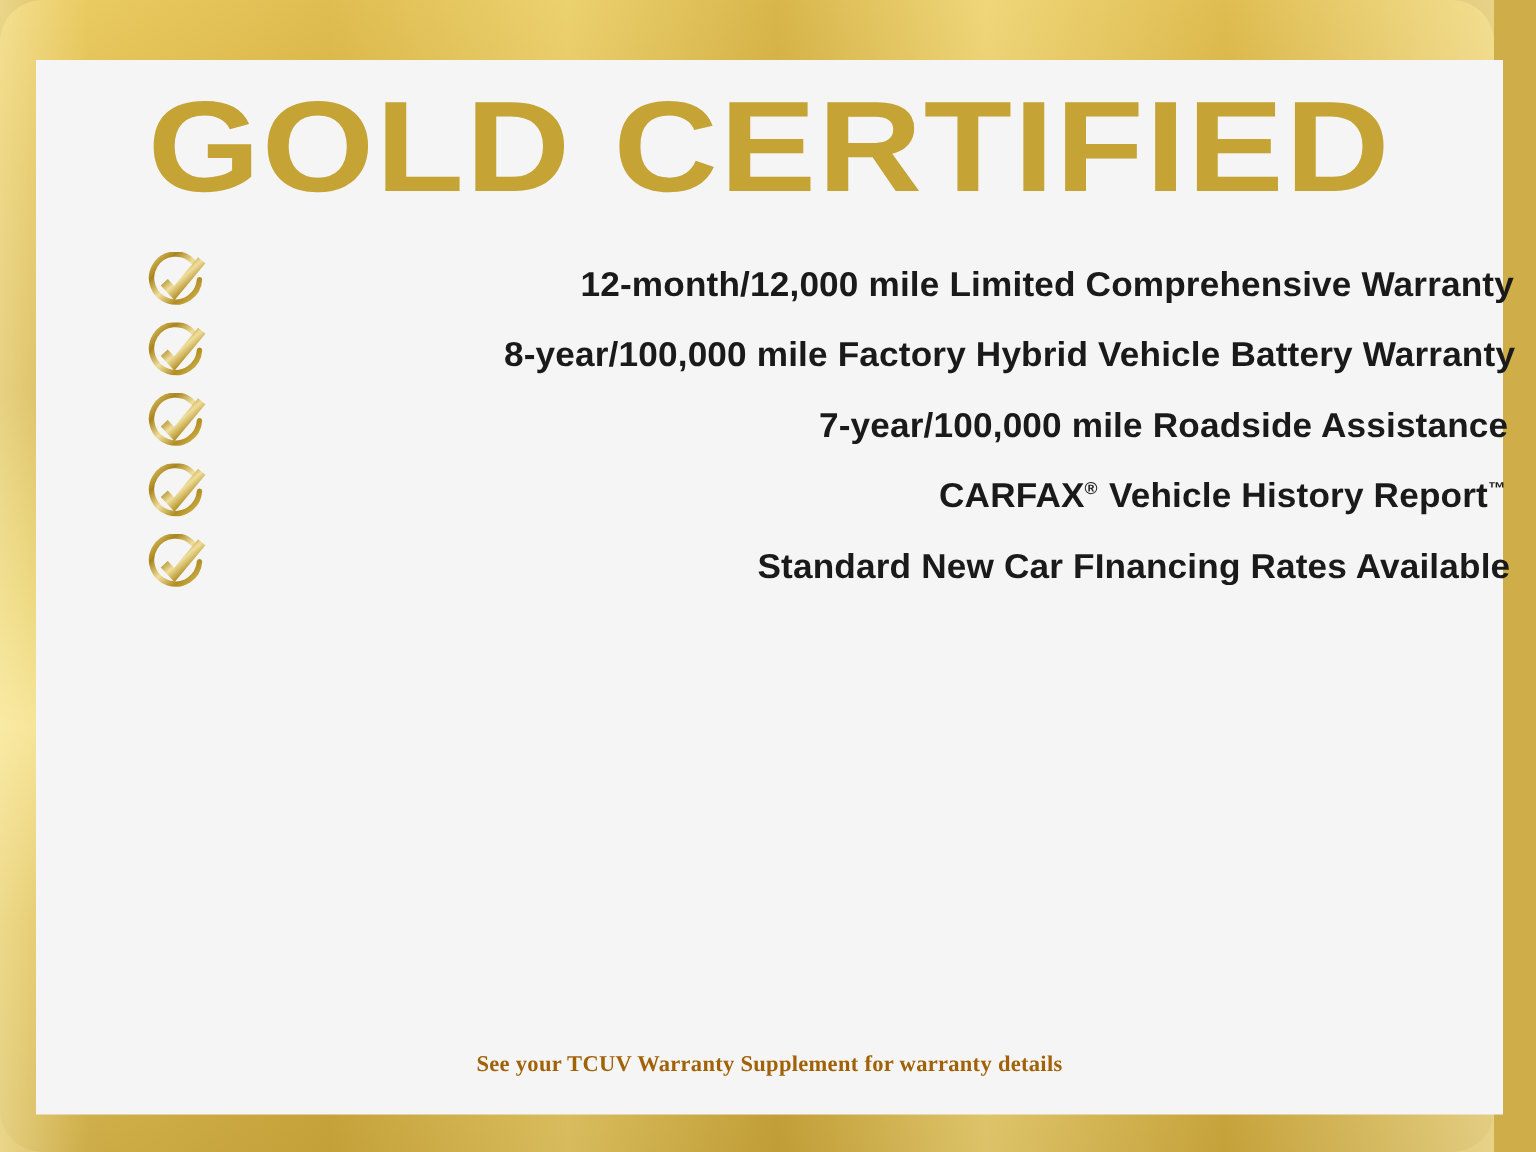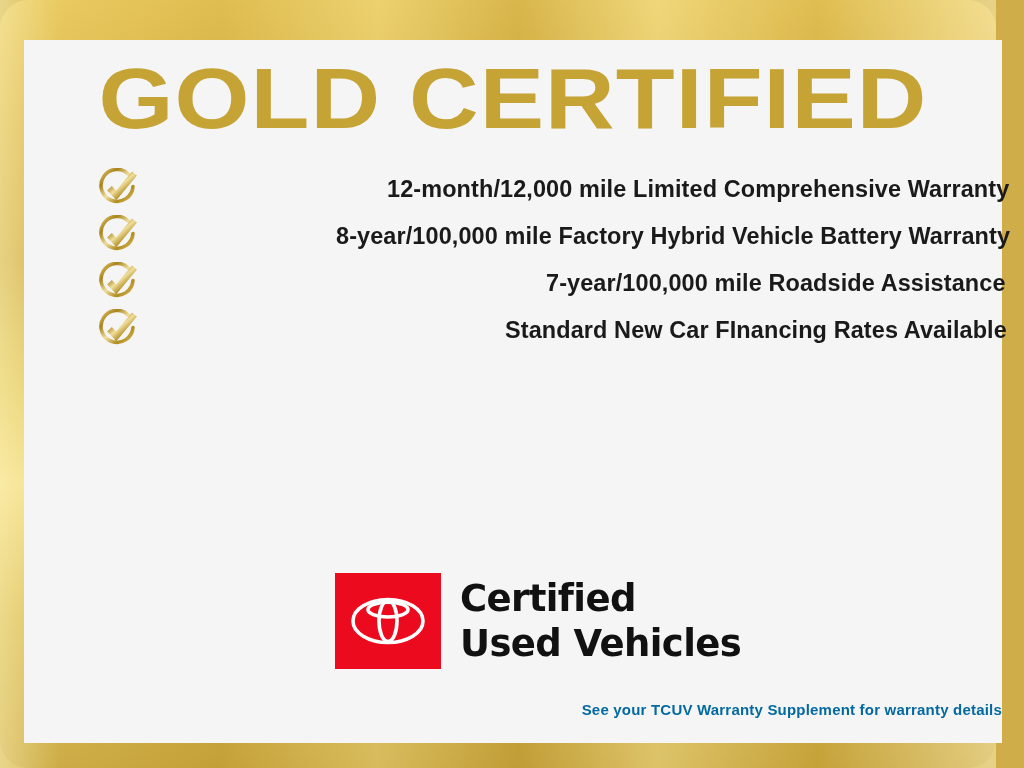--- a/index.html
+++ b/index.html
@@ -146,26 +146,26 @@
     white-space: nowrap;
   }
   #lockup-text div { display: block; }
 
   
   #footnote {
     position: absolute;
     left: 0;
     top: 660px;
     width: 978px;
-    text-align: right;
-    font-family: Liberation Sans, sans-serif;
+    text-align: center;
+    font-family: Liberation Serif, serif;
     font-weight: 700;
     font-size: 15px;
     line-height: 20px;
-    color: #0369a1;
+    color: #a16207;
     letter-spacing: 0.2px;
   }
 </style>
 </head>
 <body>
 
 <div id="certificate">
 
   <div id="panel">
 
@@ -202,41 +202,35 @@
       <div class="benefit-row">
         <svg class="check-icon" viewBox="0 0 44 42">
           <path d="M31.5 6.2 A16 16 0 1 0 36 18.5" fill="none" stroke="url(#g1)" stroke-width="3.6" stroke-linecap="round"></path>
           <path d="M12.5 20.2 L19.2 27.4 L37.5 5.5" fill="none" stroke="url(#g1)" stroke-width="6.4" stroke-linecap="butt" stroke-linejoin="miter"></path>
         </svg>
         <span class="benefit-text">7-year/100,000 mile Roadside Assistance</span>
       </div>
 
 
 
+      <div class="benefit-row">
+        <svg class="check-icon" viewBox="0 0 44 42">
+          <path d="M31.5 6.2 A16 16 0 1 0 36 18.5" fill="none" stroke="url(#g1)" stroke-width="3.6" stroke-linecap="round"></path>
+          <path d="M12.5 20.2 L19.2 27.4 L37.5 5.5" fill="none" stroke="url(#g1)" stroke-width="6.4" stroke-linecap="butt" stroke-linejoin="miter"></path>
+        </svg>
+        <span class="benefit-text"><span>CARFAX</span><sup>®</sup><span> Vehicle History Report</span><sup>™</sup></span>
+      </div>
 
       <div class="benefit-row">
         <svg class="check-icon" viewBox="0 0 44 42">
           <path d="M31.5 6.2 A16 16 0 1 0 36 18.5" fill="none" stroke="url(#g1)" stroke-width="3.6" stroke-linecap="round"></path>
           <path d="M12.5 20.2 L19.2 27.4 L37.5 5.5" fill="none" stroke="url(#g1)" stroke-width="6.4" stroke-linecap="butt" stroke-linejoin="miter"></path>
         </svg>
         <span class="benefit-text">Standard New Car FInancing Rates Available</span>
       </div>
 
     </div>
 
-    <div id="logo-lockup">
-      <div id="toyota-mark">
-        <svg width="76" height="52" viewBox="0 0 76 52">
-          <ellipse cx="38" cy="26" rx="35" ry="21.5" fill="none" stroke="#ffffff" stroke-width="3.6"></ellipse>
-          <ellipse cx="38" cy="26" rx="9" ry="20.5" fill="none" stroke="#ffffff" stroke-width="3.6"></ellipse>
-          <ellipse cx="38" cy="14.6" rx="20" ry="7.4" fill="none" stroke="#ffffff" stroke-width="3.6"></ellipse>
-        </svg>
-      </div>
-      <div id="lockup-text">
-        <div>Certified</div>
-        <div>Used Vehicles</div>
-      </div>
-    </div>
 
     <div id="footnote">See your TCUV Warranty Supplement for warranty details</div>
 
   </div>
 </div>
 
 </body></html>

